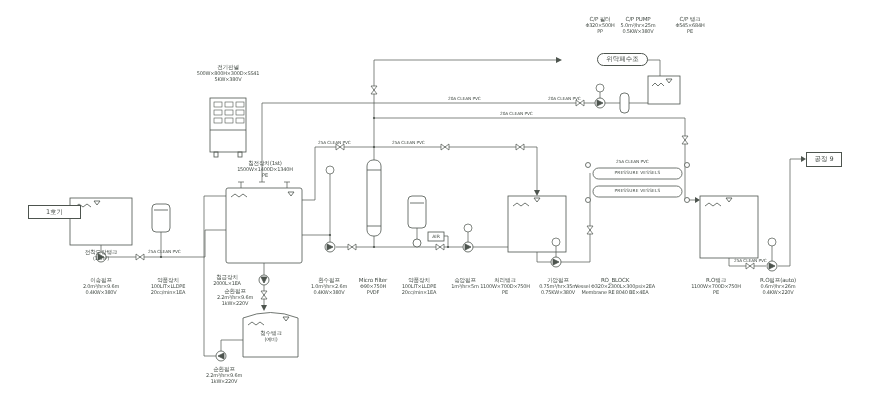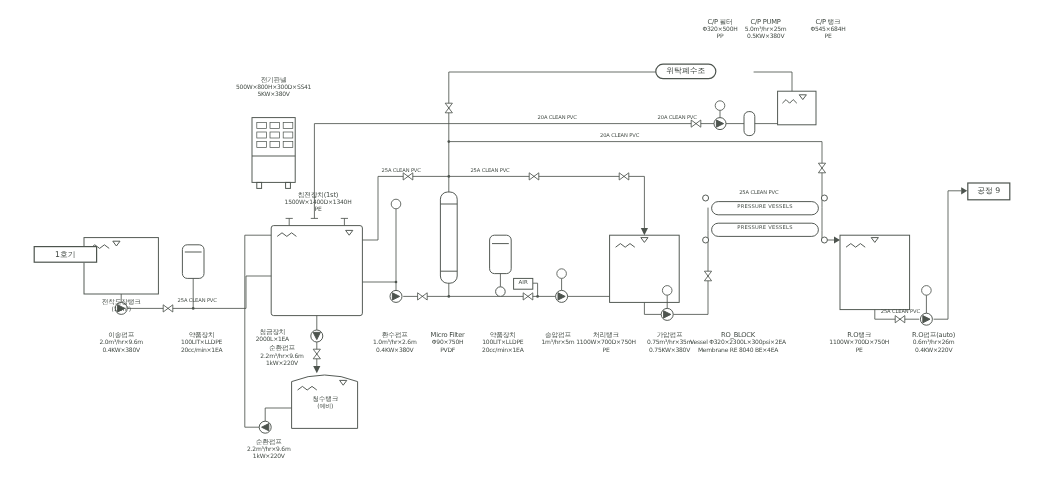--- a/index.html
+++ b/index.html
@@ -218,21 +218,21 @@
   <g fill="#4d544e" stroke="none">
     <path d="M556,57 L562,60 L556,63 Z"></path>
     <path d="M534,190 L540,190 L537,196 Z"></path>
     <path d="M695,197 L700,200 L695,203 Z"></path>
     <path d="M801,156 L806,159 L801,162 Z"></path>
     <path d="M261,305 L267,305 L264,311 Z"></path>
   </g>
 </svg>
 
 <div class="badge" style="left:28px;top:205px;width:53px;height:14px">1호기</div>
-<div class="badge pill" style="left:546px;top:53px;width:51px;height:13px">위탁폐수조</div>
+<div class="badge pill" style="left:597px;top:53px;width:51px;height:13px">위탁폐수조</div>
 <div class="badge" style="left:806px;top:152px;width:36px;height:15px">공정 9</div>
 <div class="air" style="left:428px;top:233.5px;width:16px">AIR</div>
 
 <div class="pv" style="left:593px;top:170px;width:89px">PRESSURE VESSELS</div>
 <div class="pv" style="left:593px;top:188px;width:89px">PRESSURE VESSELS</div>
 
 <div class="lbl" style="left:182px;top:64px;width:92px">
       <div class="t">전기판넬</div>
       <div class="s">500W×800H×300D×SS41</div>
       <div class="s">5KW×380V</div>

